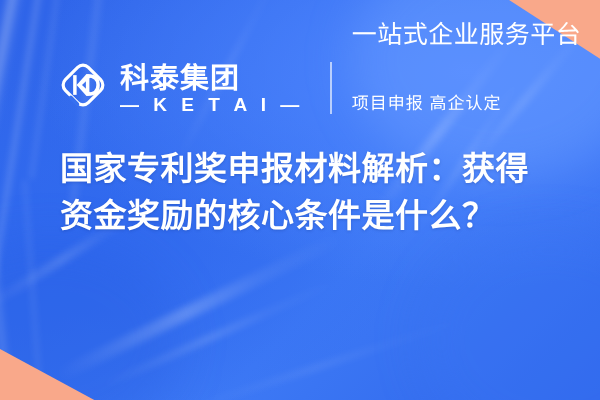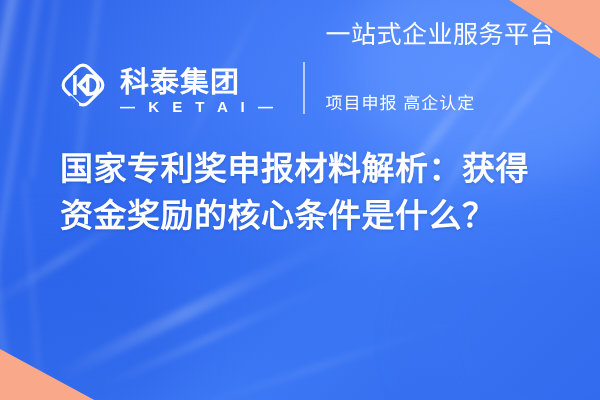--- a/index.html
+++ b/index.html
@@ -110,21 +110,21 @@
     font-size: 29px;
     font-weight: 700;
     letter-spacing: 1px;
     line-height: 1.05;
     white-space: nowrap;
   }
 
   .wm-en {
     margin-top: 2px;
     color: #ffffff;
-    font-size: 15px;
+    font-size: 19px;
     font-weight: 700;
     letter-spacing: 4.5px;
     line-height: 1;
     white-space: nowrap;
     text-align: center;
   }
 
   .divider {
     width: 2px;
     height: 52px;

